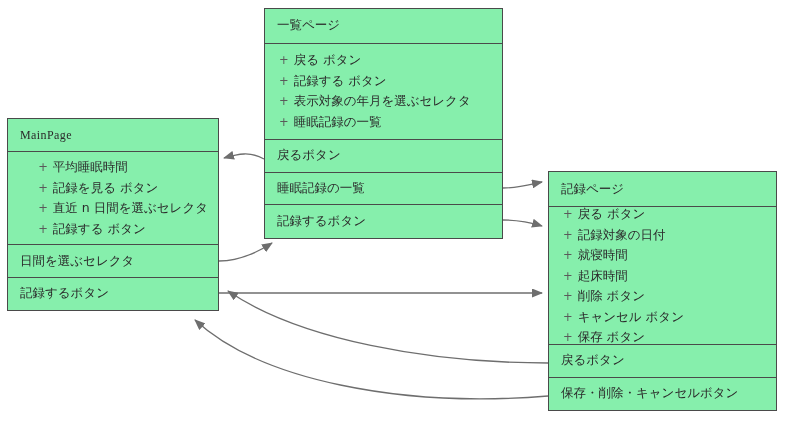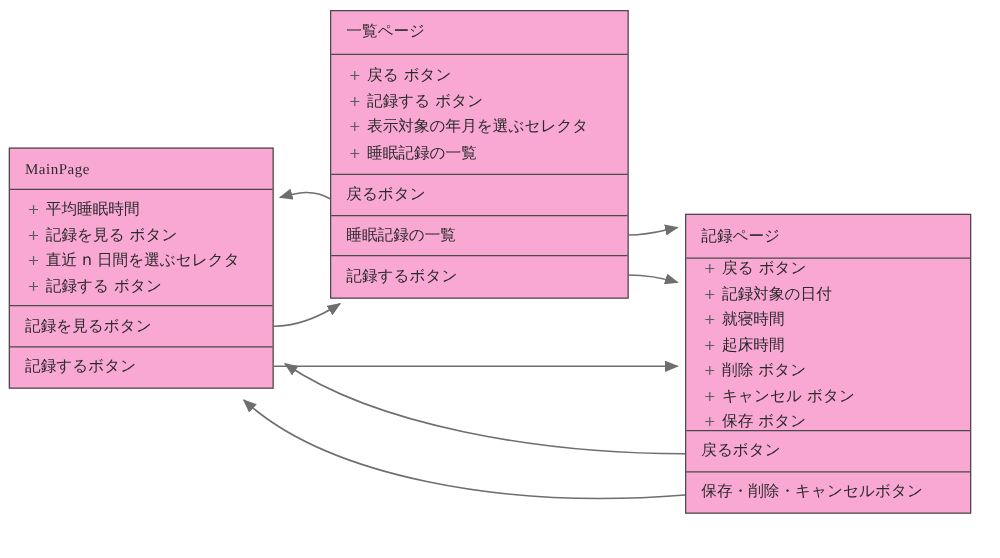--- a/index.html
+++ b/index.html
@@ -20,21 +20,21 @@
     left: 0;
     top: 0;
     width: 800px;
     height: 446px;
     pointer-events: none;
   }
   .uml-box {
     position: absolute;
     box-sizing: border-box;
     border: 1.6px solid #4a4a4a;
-    background: #f9a8d4;
+    background: #86efac;
     display: flex;
     flex-direction: column;
   }
   .uml-section {
     box-sizing: border-box;
     border-bottom: 1.6px solid #4a4a4a;
     display: flex;
     flex-direction: column;
     justify-content: center;
   }
@@ -99,30 +99,30 @@
 
     <path d="M548,363 C430,363 300,340 228,291" fill="none" stroke="#6e6e6e" stroke-width="1.3" marker-end="url(#arrowhead)"></path>
 
     <path d="M548,396 C400,408 260,380 195,320" fill="none" stroke="#6e6e6e" stroke-width="1.3" marker-end="url(#arrowhead)"></path>
   </svg>
 
   <div class="uml-box" style="left:7px; top:118px; width:212px; height:193px;">
     <div class="uml-section" style="height:34px;">
       <div class="uml-title mono">MainPage</div>
     </div>
-    <div class="uml-section" style="height:93px;">
+    <div class="uml-section" style="height:93px;align-items:flex-end;">
       <div class="attr-list">
         <div class="attr-item"><span class="plus">+</span><span>平均睡眠時間</span></div>
         <div class="attr-item"><span class="plus">+</span><span>記録を見る ボタン</span></div>
         <div class="attr-item"><span class="plus">+</span><span>直近 n 日間を選ぶセレクタ</span></div>
         <div class="attr-item"><span class="plus">+</span><span>記録する ボタン</span></div>
       </div>
     </div>
     <div class="uml-section" style="height:33px;">
-      <div class="uml-row">記録を見るボタン</div>
+      <div class="uml-row">日間を選ぶセレクタ</div>
     </div>
     <div class="uml-section last" style="height:33px;">
       <div class="uml-row">記録するボタン</div>
     </div>
   </div>
 
   <div class="uml-box" style="left:264px; top:8px; width:239px; height:231px;">
     <div class="uml-section" style="height:35px;">
       <div class="uml-title">一覧ページ</div>
     </div>

